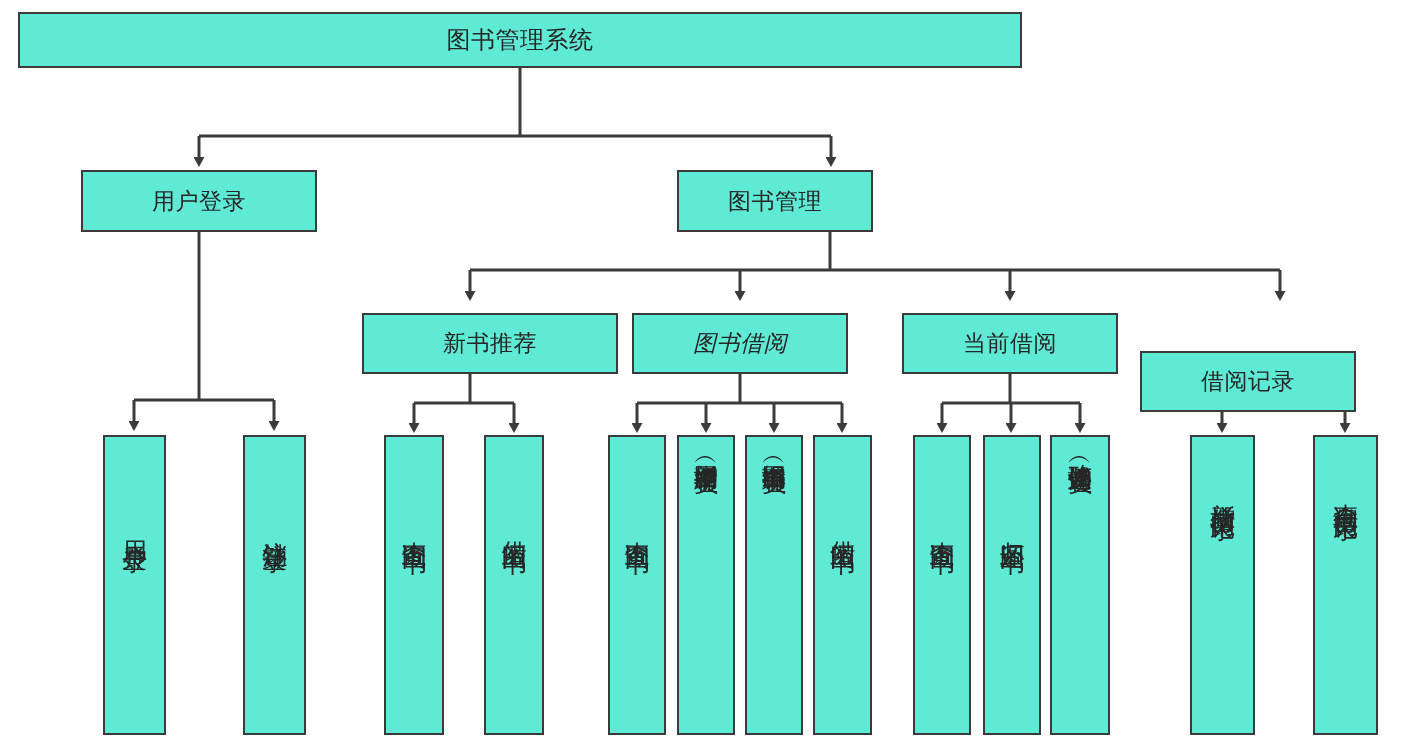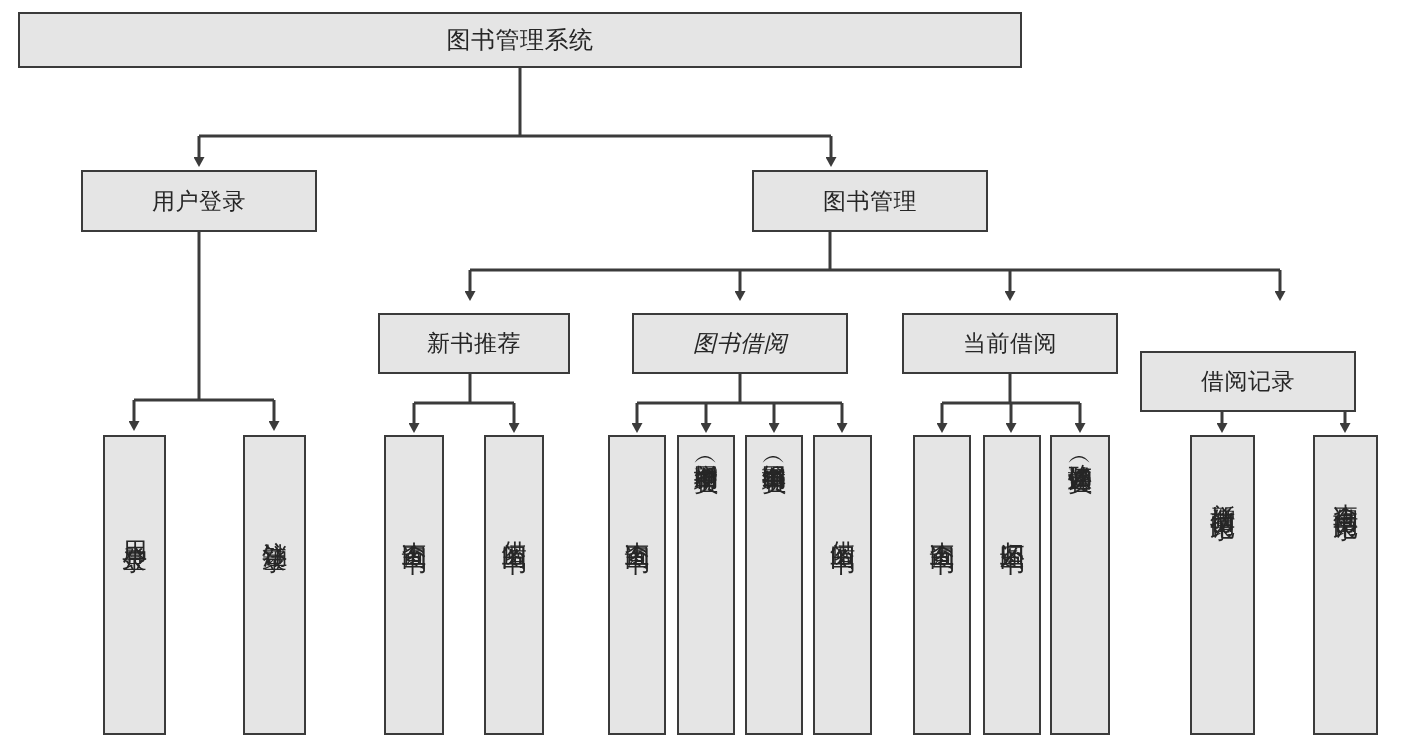--- a/index.html
+++ b/index.html
@@ -21,21 +21,21 @@
     position: absolute;
     left: 0;
     top: 0;
     width: 1405px;
     height: 747px;
     pointer-events: none;
   }
   .node {
     position: absolute;
     box-sizing: border-box;
-    background: #e5e5e5;
+    background: #5eead4;
     border: 2.5px solid #3b3b3b;
     display: flex;
     align-items: center;
     justify-content: center;
     color: #2b2b2b;
     z-index: 2;
   }
   .node-label {
     font-size: 23px;
     line-height: 1.15;
@@ -134,25 +134,25 @@
     </g>
   </svg>
 
   <div class="node root" style="left:18px; top:12px; width:1004px; height:56px;">
     <span class="node-label">图书管理系统</span>
   </div>
 
   <div class="node" style="left:81px; top:170px; width:236px; height:62px;">
     <span class="node-label">用户登录</span>
   </div>
-  <div class="node" style="left:752px; top:170px; width:236px; height:62px;">
+  <div class="node" style="left:677px; top:170px; width:196px; height:62px;">
     <span class="node-label">图书管理</span>
   </div>
 
-  <div class="node" style="left:378px; top:313px; width:192px; height:61px;">
+  <div class="node" style="left:362px; top:313px; width:256px; height:61px;">
     <span class="node-label">新书推荐</span>
   </div>
   <div class="node" style="left:632px; top:313px; width:216px; height:61px;font-style:italic;">
     <span class="node-label">图书借阅</span>
   </div>
   <div class="node" style="left:902px; top:313px; width:216px; height:61px;">
     <span class="node-label">当前借阅</span>
   </div>
   <div class="node" style="left:1140px; top:313px; width:216px; height:61px;margin-top:38px;">
     <span class="node-label">借阅记录</span>

